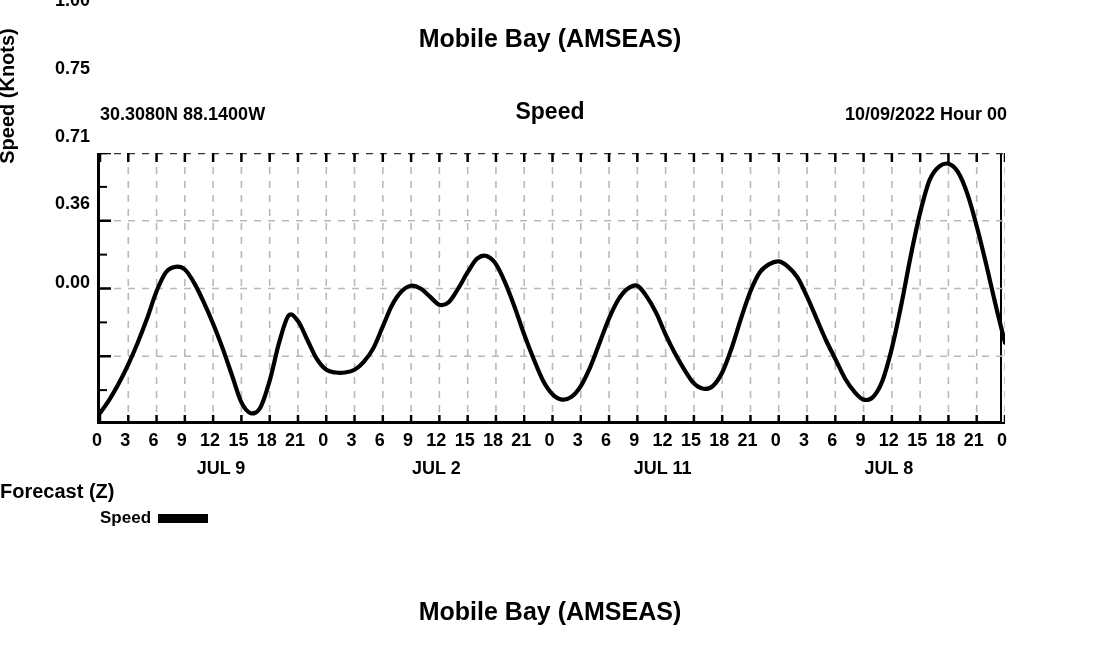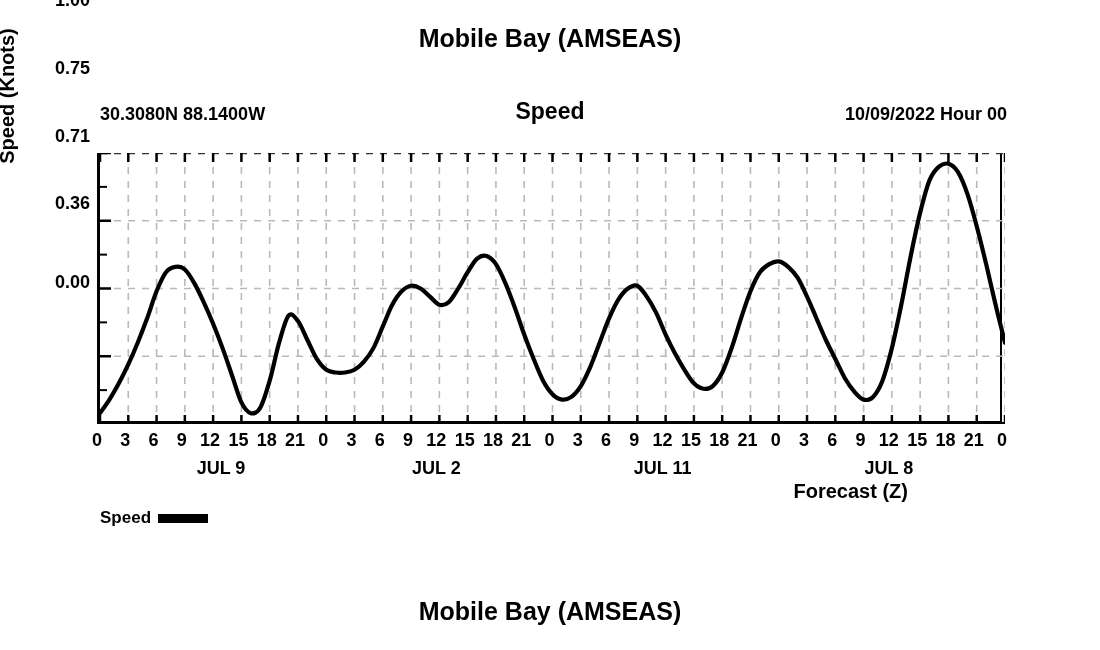--- a/index.html
+++ b/index.html
@@ -49,21 +49,21 @@
   .xtick{
     position:absolute;top:0;font-size:18px;font-weight:bold;
     transform:translateX(-50%);white-space:nowrap;
   }
   .daylabels{position:absolute;left:97px;top:458px;width:905px;height:26px;}
   .daylabel{
     position:absolute;top:0;font-size:18px;font-weight:bold;
     transform:translateX(-50%);white-space:nowrap;
   }
   .xlabel{
-    position:absolute;left:0;top:480px;width:908px;text-align:right;
+    position:absolute;left:0;top:480px;width:908px;text-align:left;
     font-size:20px;font-weight:bold;
   }
 
   
   .legend{position:absolute;left:100px;top:508px;display:flex;align-items:center;gap:7px;}
   .legend-text{font-size:17px;font-weight:bold;}
   .legend-swatch{width:50px;height:9px;background:#000;display:block;}
 </style>
 </head>
 <body>

